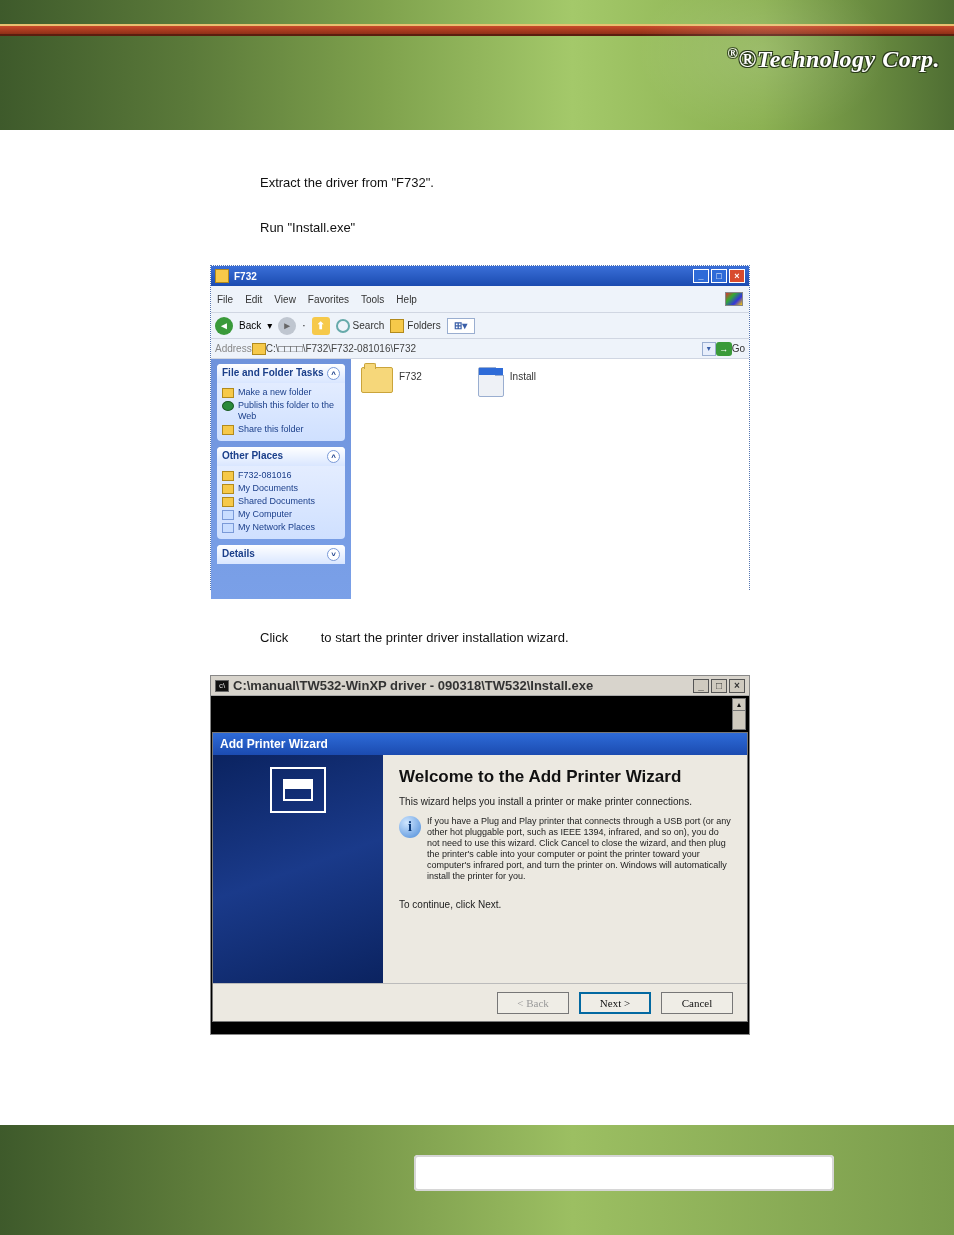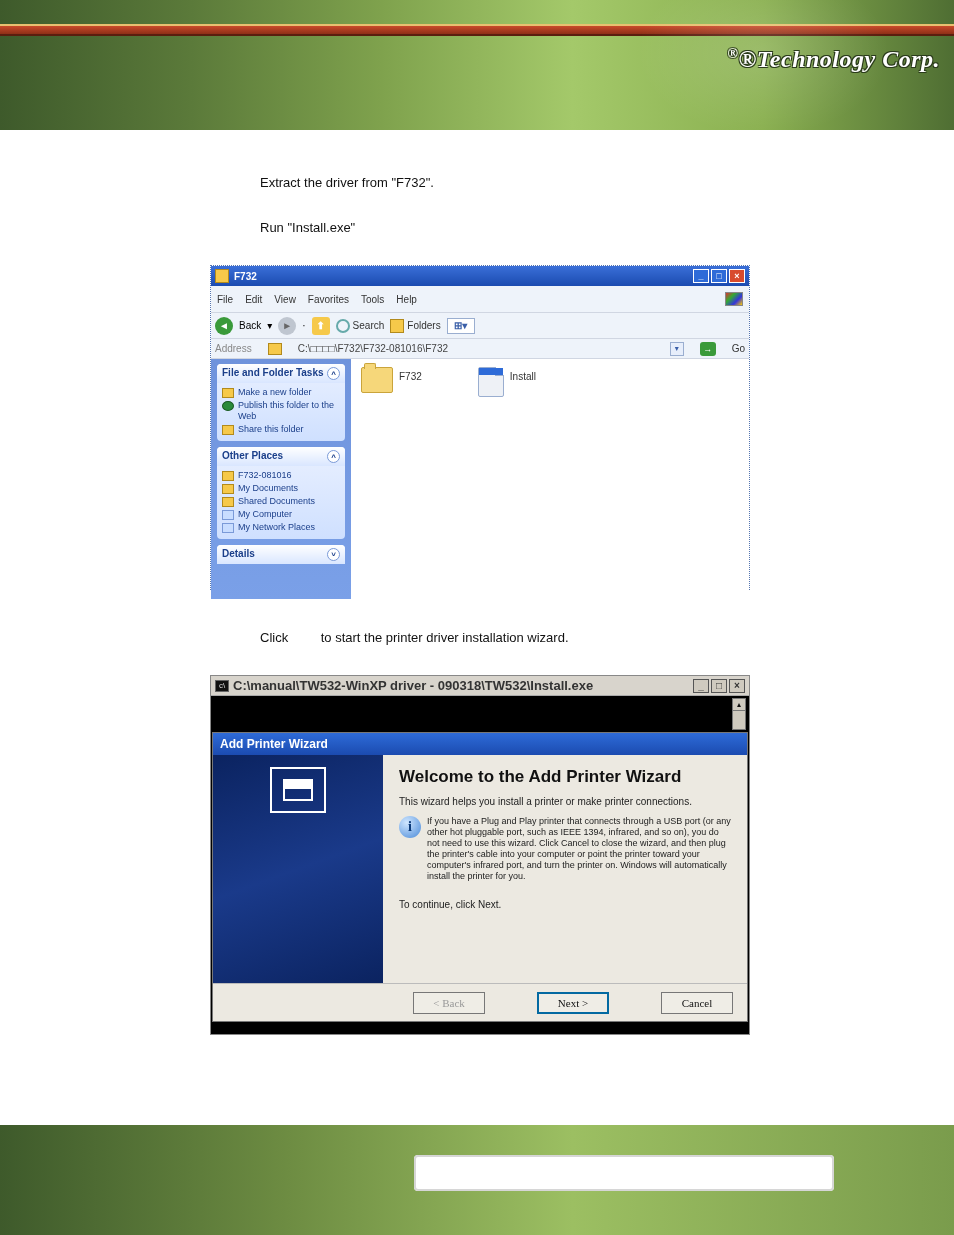--- a/index.html
+++ b/index.html
@@ -27,21 +27,21 @@
   .menub { height:18px; background:#eef3fa; display:flex; align-items:center; gap:12px; padding:13px 6px; color:#333; font-size:10px; border-bottom:1px solid #d0d6e2;}
   .menub .flag { margin-left:auto; width:18px; height:14px; background:linear-gradient(135deg,#d33,#3a3,#33d,#fc0); border:1px solid #888;}
   .tbar2 { height:26px; background:#eef3fa; display:flex; align-items:center; gap:6px; padding:0 4px; border-bottom:1px solid #d0d6e2;}
   .ticn { width:18px; height:18px; border-radius:9px; display:flex; align-items:center; justify-content:center; font-size:10px; font-weight:bold; color:#fff;}
   .back{background:#3a9a3a;} .fwd{background:#bfc6d0;color:#666;} .up{background:#f6c94a;border-radius:3px;}
   .tool { font-size:10px; color:#333; display:flex; align-items:center; gap:3px;}
   .tool .ico { width:14px; height:14px; }
   .tool .ico.search{border:2px solid #6aa; border-radius:50%; position:relative;}
   .tool .ico.folders{background:#f6c94a;border:1px solid #b28a1c;}
   .viewbox{ width:28px; height:16px; border:1px solid #9aaed0; background:#fff; color:#3a5fa8; font-weight:bold; display:flex;align-items:center;justify-content:center;}
-  .addr { height:20px; background:#eef3fa; display:flex; align-items:center; padding:0 4px; gap:16px; border-bottom:1px solid #d0d6e2;}
+  .addr { height:20px; background:#eef3fa; display:flex; align-items:center; padding:0 4px; gap:0; border-bottom:1px solid #d0d6e2;}
   .addr .lbl{color:#888;}
   .addr .ic{width:14px;height:12px;background:#f6c94a;border:1px solid #b28a1c;}
   .addr .pth{flex:1; color:#444;}
   .addr .dd{width:14px;height:14px;border:1px solid #9aaed0;background:#e7eefb;display:flex;align-items:center;justify-content:center;color:#3a5fa8;font-size:8px;}
   .addr .go{width:16px;height:14px;background:#3a9a3a;border-radius:3px;display:flex;align-items:center;justify-content:center;color:#fff;font-size:9px;font-weight:bold;}
   .addr .gotxt{color:#333;}
   .ebody{display:flex; height:240px;}
   .side{width:140px; background:linear-gradient(180deg,#6f93dc,#7aa0e8); padding:5px 6px; color:#fff;}
   .panel{background:linear-gradient(180deg,#e9f0ff,#cfe0ff); border-radius:4px; margin-bottom:6px; color:#1b3f8a;}
   .panelhd{background:linear-gradient(180deg,#fff,#d9e6ff); color:#1b3f8a; font-weight:bold; padding:3px 5px; border-radius:4px 4px 0 0; display:flex; }
@@ -75,21 +75,21 @@
   .wizimg{width:170px;background:linear-gradient(160deg,#0b2360,#1a3a8a 50%,#0b2360);display:flex;align-items:flex-start;justify-content:center;padding-top:12px;}
   .printer{width:56px;height:46px;border:2px solid #fff;display:flex;align-items:center;justify-content:center;}
   .printer .pin{width:30px;height:22px;border:2px solid #fff;border-top:10px solid #fff;}
   .wiztext{flex:1;padding:12px 16px;color:#222;}
   .wiztext h2{font:bold 17px Tahoma,Arial;color:#111;margin-bottom:8px;}
   .wiztext p{font-size:10px;line-height:13px;margin-bottom:8px;}
   .infobox{display:flex;gap:6px;margin-bottom:8px;}
   .infoico{width:22px;height:22px;border-radius:50%;background:radial-gradient(circle at 35% 30%,#cfe6ff,#4a8ad8);display:flex;align-items:center;justify-content:center;color:#0b3a7a;font:bold 14px Georgia;flex:none;}
   .infobox p{font-size:9px;line-height:11px;}
   .wizbtns{height:38px;background:#ece9e1;border-top:1px solid #bbb;display:flex;align-items:center;justify-content:flex-end;gap:10px;padding:0 14px;}
-  .btn{min-width:72px;height:22px;border:1px solid #777;background:#efede6;font:11px Tahoma;display:flex;align-items:center;justify-content:center;margin-left:42px;}
+  .btn{min-width:72px;height:22px;border:1px solid #777;background:#efede6;font:11px Tahoma;display:flex;align-items:center;justify-content:center;}
   .btn.disabled{color:#999;}
   .btn.default{border:2px solid #0369a1;}
 </style>
 </head>
 <body>
 
 <div class="hdr">
   <div class="cable"></div>
   <div class="shade"></div>
   <div class="corp"><span class="reg">®</span><span>®Technology Corp.</span></div>

